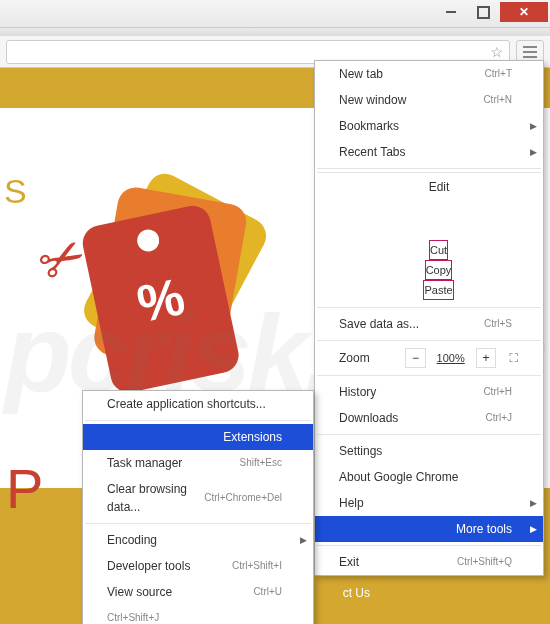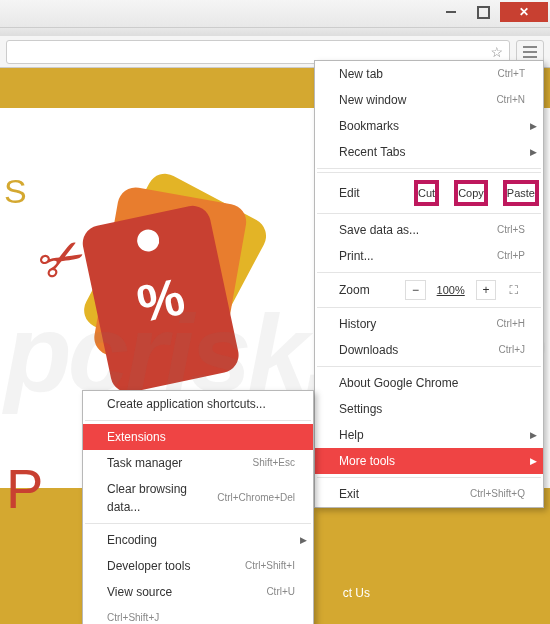--- a/index.html
+++ b/index.html
@@ -32,30 +32,30 @@
 .tag .pct { position:absolute; top:56px; left:0; right:0; text-align:center; color:#fff; font-size:52px; font-weight:bold;}
 .tag1 { background:#e3b426; left:150px; top:90px; transform:rotate(28deg); }
 .tag2 { background:#e87d2e; left:120px; top:88px; transform:rotate(10deg); }
 .tag3 { background:#c84031; left:78px; top:108px; transform:rotate(-12deg); }
 .scissors { position:absolute; left:40px; top:120px; font-size:54px; color:#c84031; transform:rotate(-30deg); z-index:5;}
 
 .menu { position:absolute; background:#fff; border:1px solid #b8b8b8; box-shadow: 3px 3px 6px rgba(0,0,0,.25); font-size:12px; color:#333; }
 .menu1 { top:60px; right:6px; width:230px; }
 .menu2 { top:390px; left:82px; width:232px; }
 
-.mi { display:flex; align-items:center; justify-content:space-between; padding: 4px 18px 4px 24px; line-height:18px; cursor:default; position:relative;}
+.mi { display:flex; align-items:center; justify-content:space-between; padding: 4px 31px 4px 24px; line-height:18px; cursor:default; position:relative;}
 .mi .sc { color:#888; font-size:10px; }
 .mi .arrow { position:absolute; right:6px; font-size:9px; color:#666;}
 .sep { height:1px; background:#e4e4e4; margin:3px 2px; }
-.mi.hl { background:#ef4444; color:#fff; }
+.mi.hl { background:#1d4ed8; color:#fff;justify-content:flex-end; }
 .mi.hl .arrow { color:#fff; }
 
-.editrow { display:flex; align-items:center; padding:4px 4px 4px 24px; gap:16px;}
+.editrow { display:flex; align-items:center; padding:4px 4px 4px 24px; gap:0;flex-direction:column;}
 .editrow .lbl { flex:0 0 60px; }
-.editrow .btn { flex:1; text-align:center; border:4px solid #be185d; padding:3px 0; font-size:11px; margin-left:-1px;}
+.editrow .btn { flex:1; text-align:center; border:1px solid #be185d; padding:3px 0; font-size:11px; margin-left:-1px;}
 
 .zoomrow { display:flex; align-items:center; padding:4px 18px 4px 24px; gap:6px;}
 .zoomrow .lbl { flex:0 0 60px; }
 .zoomrow .zb { width:22px; text-align:center; border:1px solid #ddd; padding:2px 0; font-size:12px;}
 .zoomrow .zv { width:40px; text-align:center; font-size:11px;text-decoration:underline;}
 .zoomrow .fs { width:24px; text-align:center; font-size:12px; color:#666;}
 
 .watermark { position:absolute; inset:0; pointer-events:none; display:flex; align-items:center; justify-content:center; font-size:110px; color:rgba(120,120,120,.09); font-weight:bold; font-style:italic; letter-spacing:-4px; transform:translateY(40px);}
 </style>
 </head>
@@ -121,47 +121,43 @@
     <span class="lbl">Edit</span>
     <span class="btn">Cut</span>
     <span class="btn">Copy</span>
     <span class="btn">Paste</span>
   </div>
   <div class="sep"></div>
   <div class="mi">
       <span>Save data as...</span>
       <span class="sc">Ctrl+S</span>
     </div>
-  <div class="mi">
-      <span>Print...</span>
-      <span class="sc">Ctrl+P</span>
-    </div>
   <div class="sep"></div>
   <div class="zoomrow">
     <span class="lbl">Zoom</span>
     <span class="zb">−</span>
     <span class="zv">100%</span>
     <span class="zb">+</span>
     <span class="fs">⛶</span>
   </div>
   <div class="sep"></div>
   <div class="mi">
       <span>History</span>
       <span class="sc">Ctrl+H</span>
     </div>
   <div class="mi">
       <span>Downloads</span>
       <span class="sc">Ctrl+J</span>
     </div>
   <div class="sep"></div>
   <div class="mi">
+      <span>Settings</span>
+    </div>
+  <div class="mi">
       <span>About Google Chrome</span>
-    </div>
-  <div class="mi">
-      <span>Settings</span>
     </div>
   <div class="mi">
       <span>Help</span>
       <span class="arrow">▶</span>
     </div>
   <div class="mi hl">
       <span>More tools</span>
       <span class="arrow">▶</span>
     </div>
   <div class="sep"></div>

